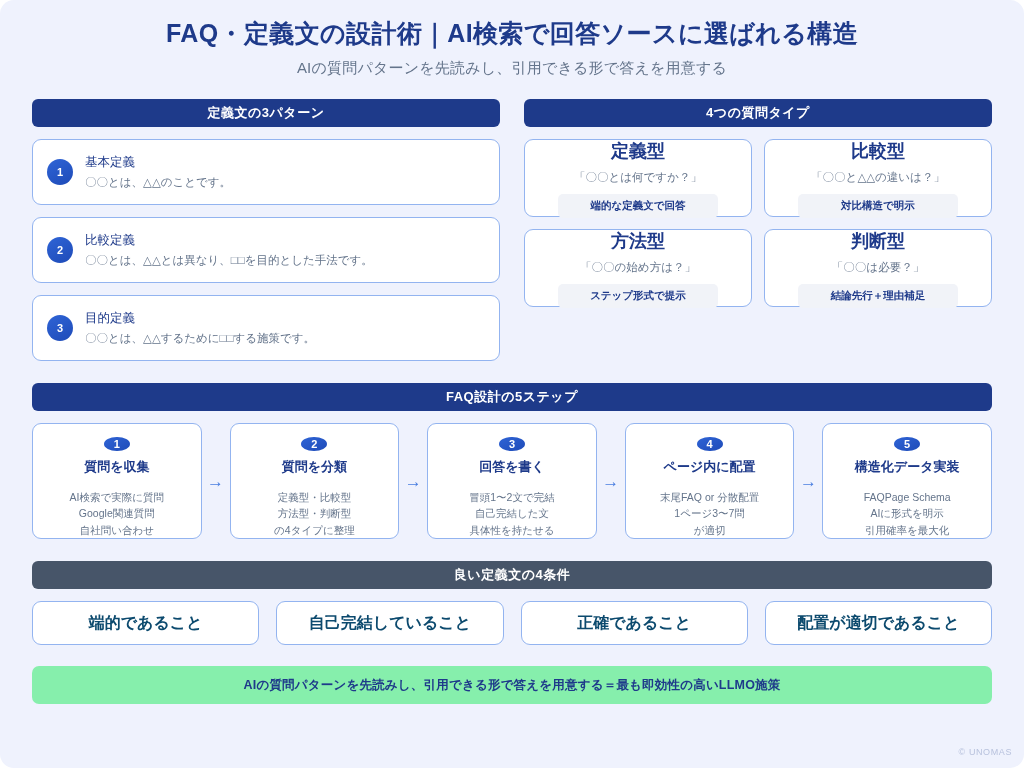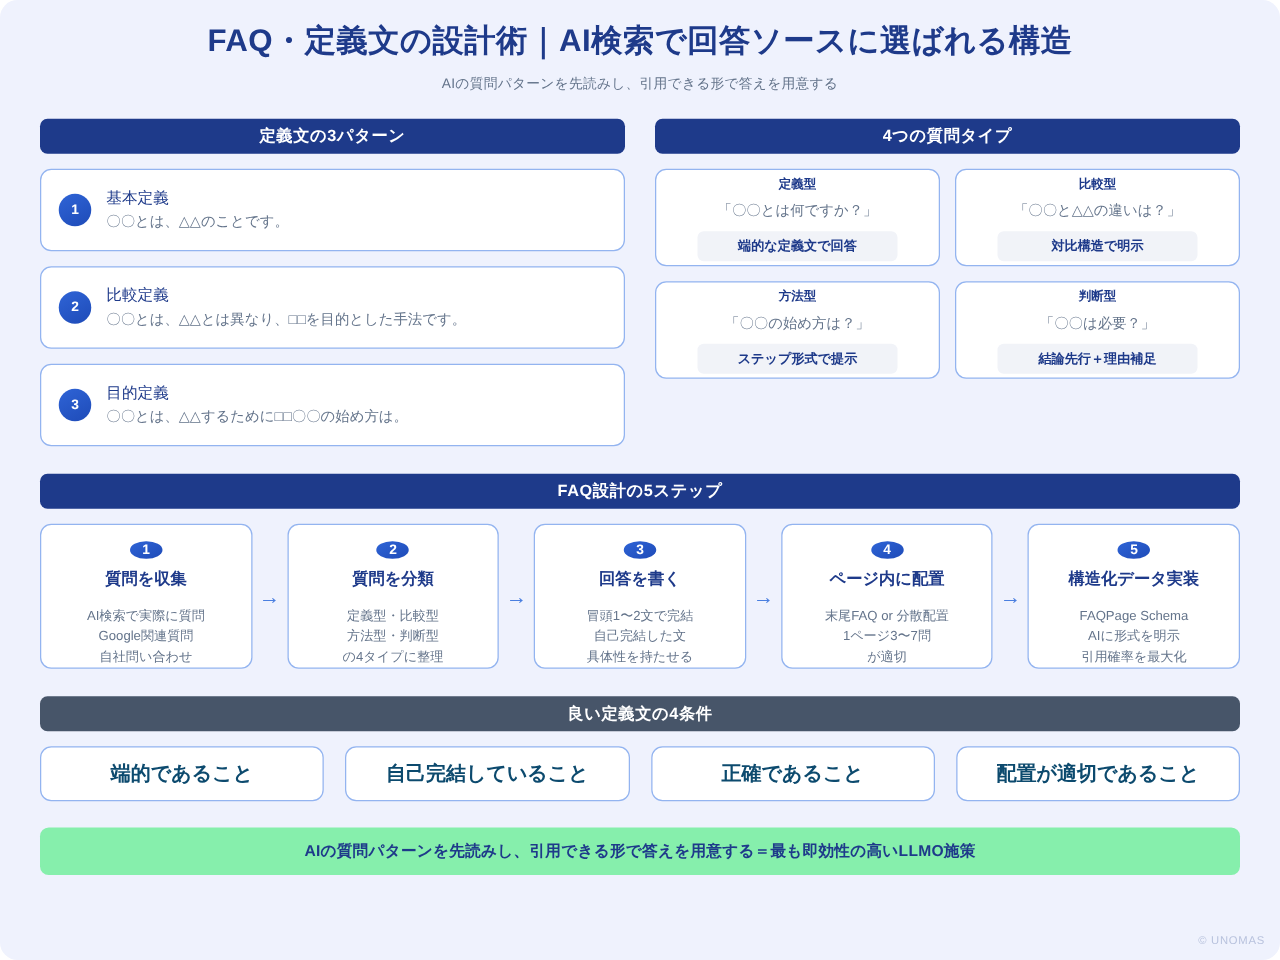--- a/index.html
+++ b/index.html
@@ -30,21 +30,21 @@
   }
   .main-title {
     font-size: 25px;
     font-weight: bold;
     color: #1e3a8a;
     letter-spacing: 0.4px;
     line-height: 1.2;
     margin: 0;
   }
   .subtitle {
-    font-size: 11px;
+    font-size: 15px;
     color: #64748b;
     margin-top: 11px;
     letter-spacing: 0.2px;
   }
 
   
   .bar {
     height: 28px;
     border-radius: 6px;
     display: flex;
@@ -125,21 +125,21 @@
     height: 78px;
     display: flex;
     flex-direction: column;
     align-items: center;
     justify-content: center;
     gap: 0;
     padding: 4px 10px;
     box-sizing: border-box;
   }
   .qtype-title {
-    font-size: 10px;
+    font-size: 18px;
     font-weight: bold;
     color: #1e3a8a;
   }
   .qtype-q {
     font-size: 11.5px;
     color: #64748b;
     margin-top: 7px;
   }
   .qtype-pill {
     margin-top: 9px;
@@ -289,21 +289,21 @@
           <div class="pattern-text">
             <div class="pattern-title">比較定義</div>
             <div class="pattern-desc">〇〇とは、△△とは異なり、□□を目的とした手法です。</div>
           </div>
         </div>
 
         <div class="pattern-card">
           <div class="badge">3</div>
           <div class="pattern-text">
             <div class="pattern-title">目的定義</div>
-            <div class="pattern-desc">〇〇とは、△△するために□□〇〇の始め方は。</div>
+            <div class="pattern-desc">〇〇とは、△△するために□□する施策です。</div>
           </div>
         </div>
 
       </div>
     </div>
 
     <div class="col">
       <div class="bar bar-navy">4つの質問タイプ</div>
       <div class="qtype-grid">
 

